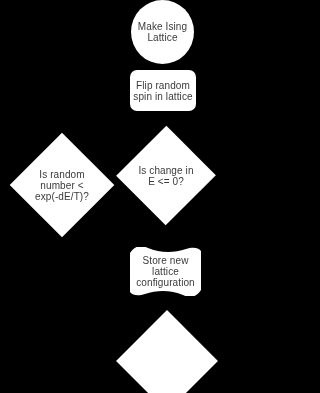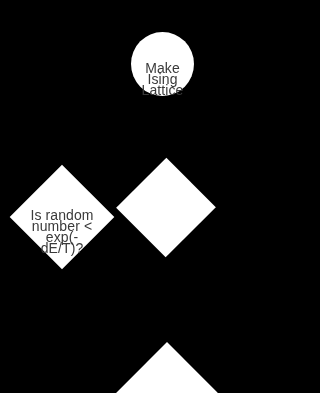--- a/index.html
+++ b/index.html
@@ -13,28 +13,27 @@
     width: 300px;
     height: 393px;
     background: #000000;
     overflow: hidden;
     font-family: "Liberation Sans", sans-serif;
   }
   .node {
     position: absolute;
     box-sizing: border-box;
     display: flex;
-    align-items: flex-end;
+    align-items: center;
     justify-content: center;
     text-align: center;
     color: #3a3a3a;
-    font-size: 14px;
+    font-size: 10px;
     line-height: 11px;
     letter-spacing: 0.1px;
-    margin-top: 32px;
   }
   .node .label {
     position: relative;
     z-index: 2;
     padding: 0 2px;
     white-space: pre-line;
   }
 
   
   .shape-circle {
@@ -82,31 +81,53 @@
 </head>
 <body>
 
 <div id="canvas">
 
   <div class="node shape-circle" style="left:131px; top:0px; width:63px; height:64px;">
     <span class="label">Make Ising
 Lattice</span>
   </div>
 
+  <div class="node shape-roundrect" style="left:130px; top:70px; width:66px; height:41px;">
+    <span class="label">Flip random
+spin in lattice</span>
+  </div>
 
   <div class="node shape-diamond" style="left:25px; top:148px; width:74px; height:74px;">
     <span class="diamond-fill"></span>
     <span class="label">Is random
 number &lt;
 exp(-dE/T)?</span>
   </div>
 
   <div class="node shape-diamond" style="left:131px; top:140px; width:70px; height:71px;">
     <span class="diamond-fill"></span>
+    <span class="label">Is change in
+E &lt;= 0?</span>
   </div>
 
+  <div class="node shape-tape" style="left:130px; top:247px; width:71px; height:49px;">
+    <svg viewBox="0 0 71 49" preserveAspectRatio="none">
+      <path d="M 0,6
+               C 5,-2 12,-2 18,1
+               C 30,6 44,6 56,2
+               C 62,0 68,0 71,4
+               L 71,43
+               C 66,51 59,51 53,48
+               C 41,43 27,43 15,47
+               C 9,49 3,49 0,45
+               Z" fill="#ffffff"></path>
+    </svg>
+    <span class="label">Store new
+lattice
+configuration</span>
+  </div>
 
   <div class="node shape-diamond" style="left:131px; top:325px; width:72px; height:72px;">
     <span class="diamond-fill"></span>
   </div>
 
 
 </div>
 
 </body></html>

